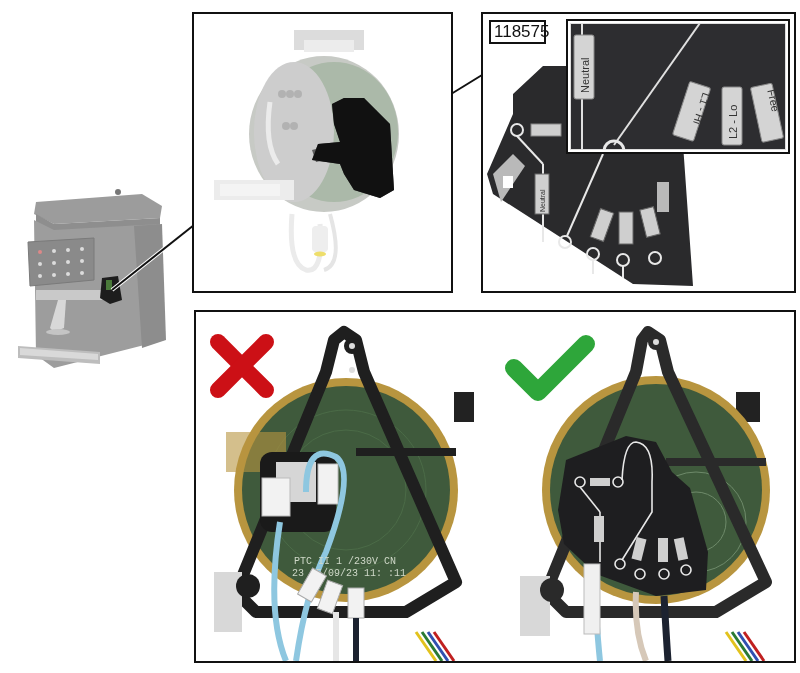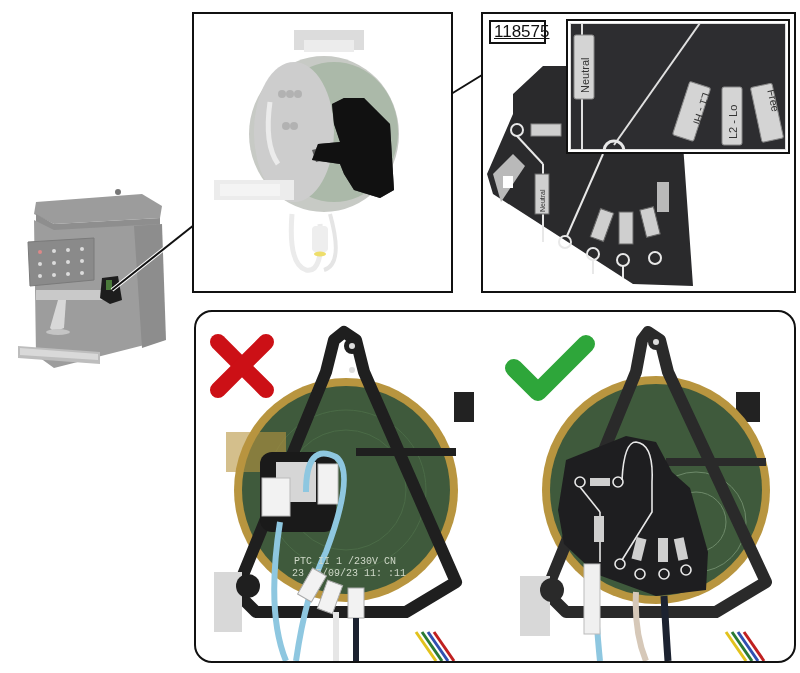--- a/index.html
+++ b/index.html
@@ -116,21 +116,21 @@
 
     <g>
       <rect x="52" y="160" width="14" height="40" fill="#cfcfcf" stroke="#666"></rect>
       <text x="62" y="198" font-size="7" font-family="Liberation Sans, sans-serif" transform="rotate(-90 62 198)" fill="#333">Neutral</text>
       <rect x="112" y="196" width="14" height="30" fill="#cfcfcf" stroke="#666" transform="rotate(20 119 211)"></rect>
       <rect x="136" y="198" width="14" height="32" fill="#cfcfcf" stroke="#666"></rect>
       <rect x="160" y="194" width="14" height="28" fill="#cfcfcf" stroke="#666" transform="rotate(-14 167 208)"></rect>
     </g>
   </svg>
 
-  <div class="ref-label" style="left:6px;top:6px;width:57px;height:24px;text-decoration:underline;">
+  <div class="ref-label" style="left:6px;top:6px;width:57px;height:24px;">
     <span>118575</span>
   </div>
 
   <div class="abs" style="left:83px;top:5px;width:224px;height:135px;border:2px solid #111;box-sizing:border-box;background:#fff;padding:2px;">
     <svg width="216" height="127" viewBox="0 0 216 127">
       <rect x="0" y="0" width="216" height="127" fill="#2d2d30" stroke="#ddd" stroke-width="2"></rect>
       <line x1="12" y1="0" x2="12" y2="127" stroke="#e0e0e0" stroke-width="2"></line>
       <line x1="130" y1="0" x2="44" y2="122" stroke="#e0e0e0" stroke-width="2"></line>
       <circle cx="44" cy="128" r="10" fill="none" stroke="#e8e8e8" stroke-width="3"></circle>
 
@@ -146,21 +146,21 @@
       <text x="167" y="116" font-size="11" font-family="Liberation Sans, sans-serif" fill="#333" transform="rotate(-90 167 116)">L2 - Lo</text>
 
       <g transform="rotate(-12 196 90)">
         <rect x="186" y="62" width="22" height="56" fill="#d4d4d4" stroke="#888" rx="2"></rect>
         <text x="202" y="68" font-size="11" font-family="Liberation Sans, sans-serif" fill="#333" transform="rotate(90 202 68)">Free</text>
       </g>
     </svg>
   </div>
 </div>
 
-<div class="frame" style="left:194px;top:310px;width:602px;height:353px;border-radius:18px;">
+<div class="frame" style="left:194px;top:310px;width:602px;height:353px;">
 
   <div class="abs" style="left:0;top:0;width:300px;height:349px;">
     <svg width="300" height="349" viewBox="0 0 300 349">
       <rect x="258" y="80" width="20" height="30" fill="#222"></rect>
       <circle cx="150" cy="178" r="112" fill="#b8953f"></circle>
       <circle cx="150" cy="178" r="104" fill="#3f5a3c"></circle>
       <g stroke="#4b6b47" fill="none">
           <circle cx="150" cy="178" r="60"></circle>
           <circle cx="150" cy="178" r="80"></circle>
         </g>

